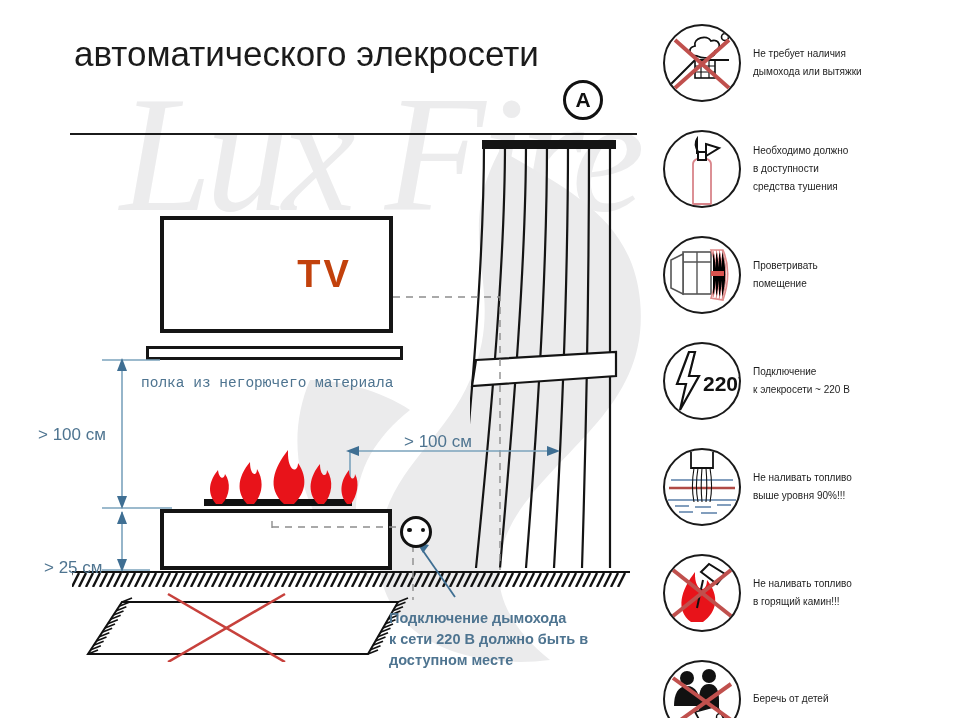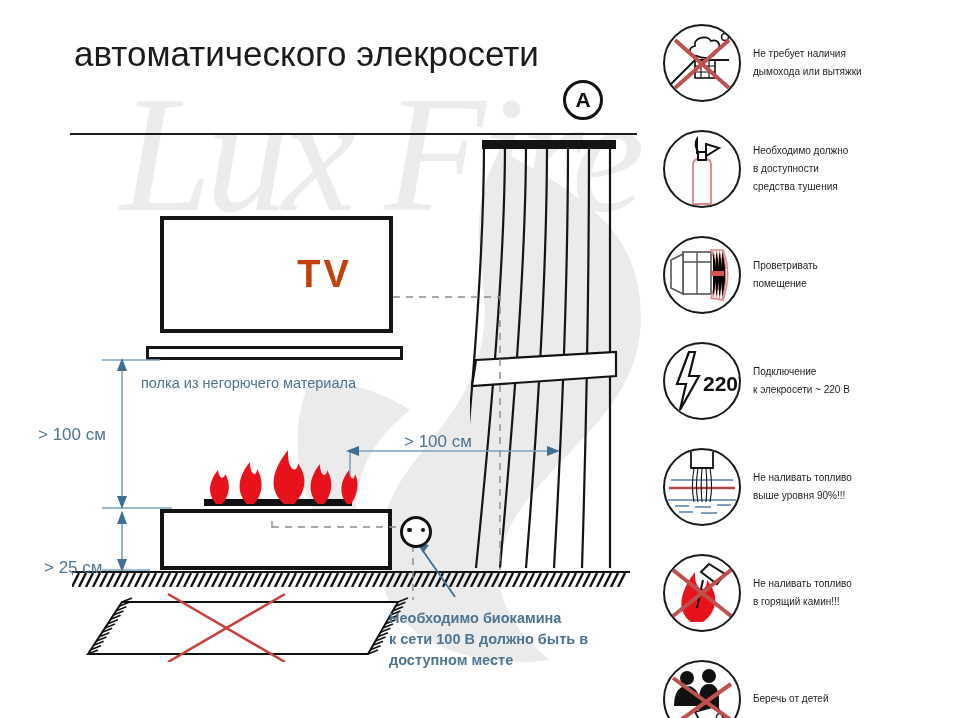--- a/index.html
+++ b/index.html
@@ -87,20 +87,21 @@
     box-sizing:border-box;
     z-index:3;
   }
   .shelf-caption{
     position:absolute;
     left:141px;top:375px;
     font-size:14.5px;
     color:#4e7490;
     white-space:nowrap;
     z-index:4;
+    font-family:Liberation Mono, monospace;
   }
 
   .fire-box{
     position:absolute;
     left:160px;top:509px;
     width:232px;height:61px;
     border:4px solid #141414;
     background:#fff;
     box-sizing:border-box;
     z-index:3;
@@ -282,22 +283,22 @@
     <g fill="#3f6f93">
       <path d="M417 542 l12 3 l-6 8 Z"></path>
     </g>
   </svg>
 
   <div class="dimtext dim-v1">&gt; 100 см</div>
   <div class="dimtext dim-v2">&gt; 25 см</div>
   <div class="dimtext dim-h1">&gt; 100 см</div>
 
   <div class="callout">
-    <div>Необходимо биокамина</div>
-    <div>к сети 100 В должно быть в</div>
+    <div>Подключение дымохода</div>
+    <div>к сети 220 В должно быть в</div>
     <div>доступном месте</div>
   </div>
 
   <div class="floor-line"></div>
   <svg class="floor-hatch" viewBox="0 0 558 14" preserveAspectRatio="none">
     <g stroke="#111" stroke-width="2.4">
       
     </g>
     <g id="hatchlines" stroke="#111" stroke-width="2.4">
         <path d="M0 0 L-7 14"></path>

